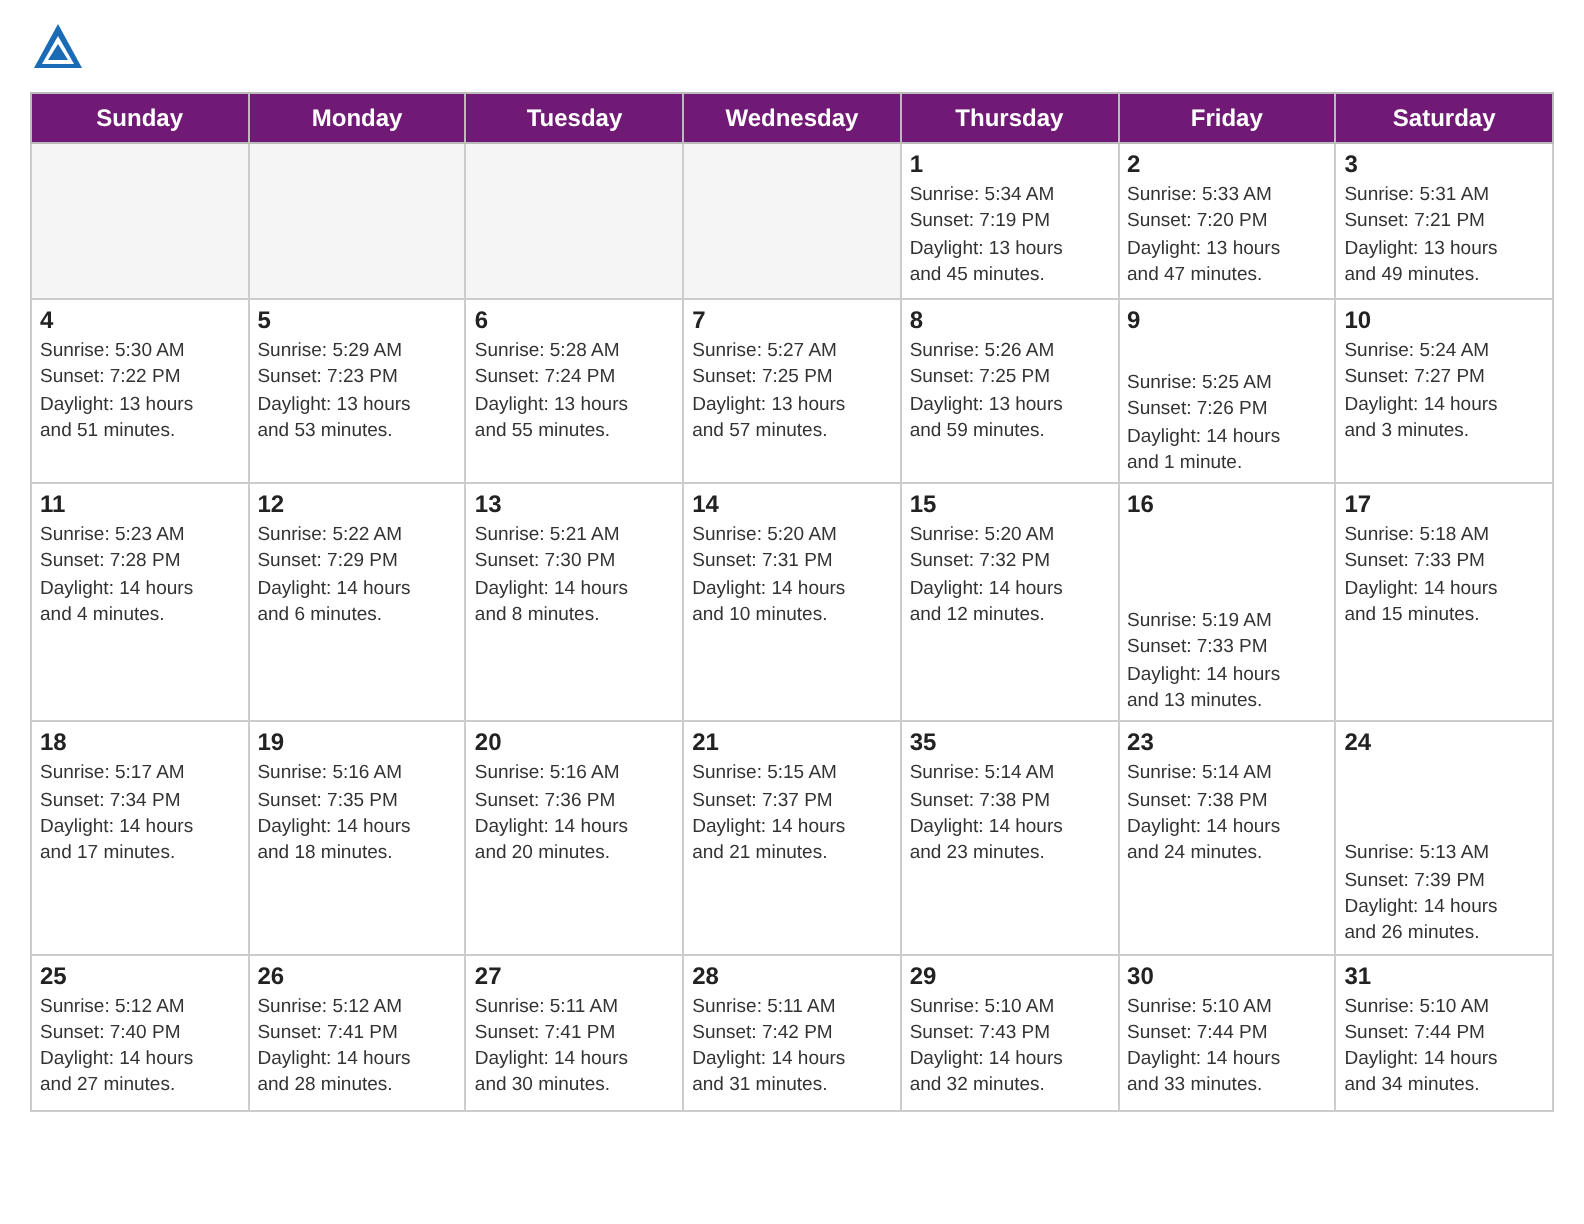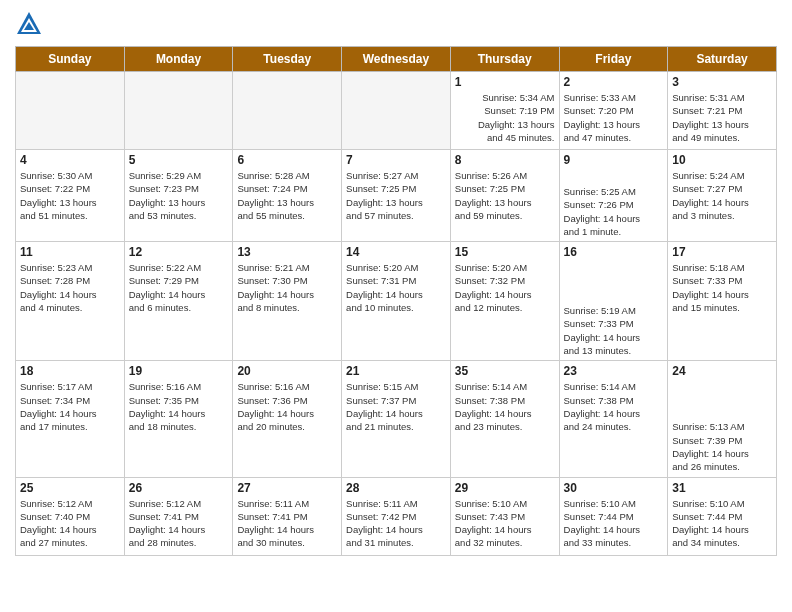--- a/index.html
+++ b/index.html
@@ -42,21 +42,21 @@
     .location {
       font-size: 14px;
       color: #444;
     }
     .calendar {
       width: 100%;
       border-collapse: collapse;
       border: 1px solid #bbb;
     }
     .calendar th {
-      background: #a16207;
+      background: #701a75;
       color: #fff;
       padding: 5px 3px;
       font-size: 12px;
       border: 1px solid #bbb;
       font-weight: bold;
     }
     .calendar td {
       border: 1px solid #ccc;
       vertical-align: top;
       padding: 3px 4px;
@@ -114,21 +114,21 @@
         </tr>
       </thead>
     <tbody id="cal-body">
         <tr>
           <td class="empty"></td>
           <td class="empty"></td>
           <td class="empty"></td>
           <td class="empty"></td>
           <td>
             <div class="day-num">1</div>
-            <div class="day-info" style="white-space: pre-line; text-align: right;">Sunrise: 5:34 AM
+            <div class="day-info" style="white-space: pre-line;">Sunrise: 5:34 AM
 Sunset: 7:19 PM
 Daylight: 13 hours
 and 45 minutes.</div>
           </td>
           <td>
             <div class="day-num">2</div>
             <div class="day-info" style="white-space: pre-line;">Sunrise: 5:33 AM
 Sunset: 7:20 PM
 Daylight: 13 hours
 and 47 minutes.</div>

